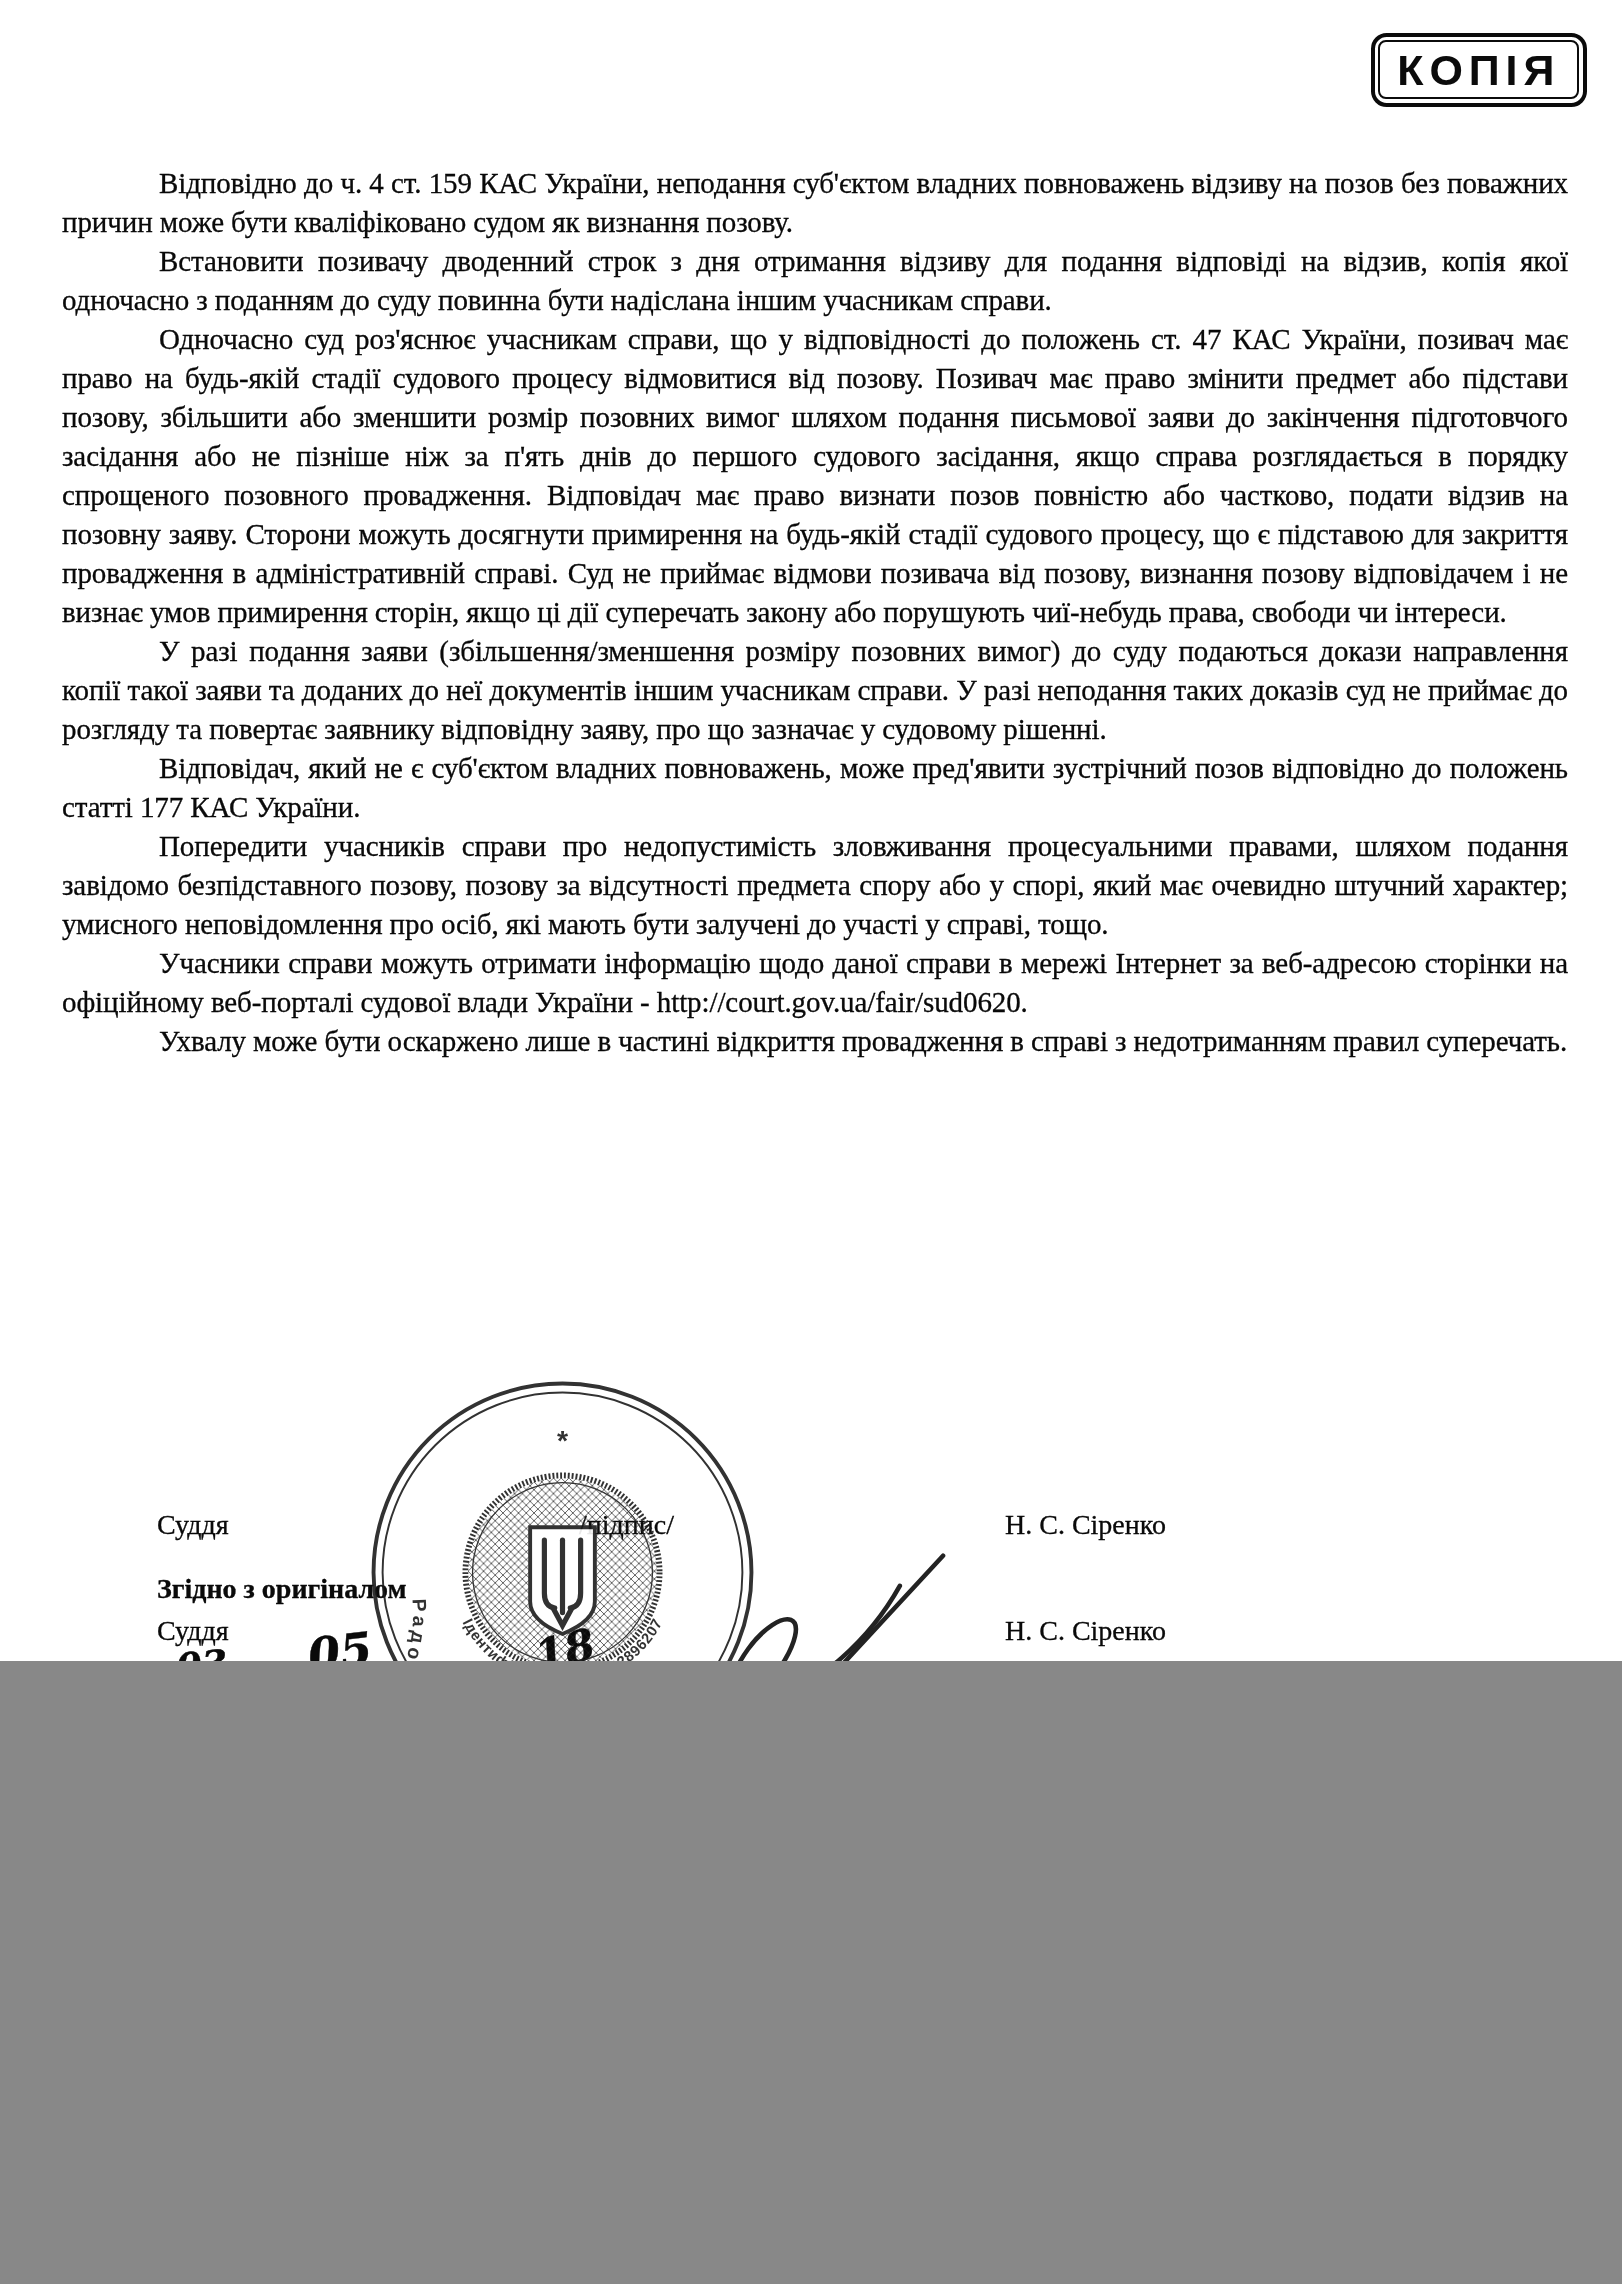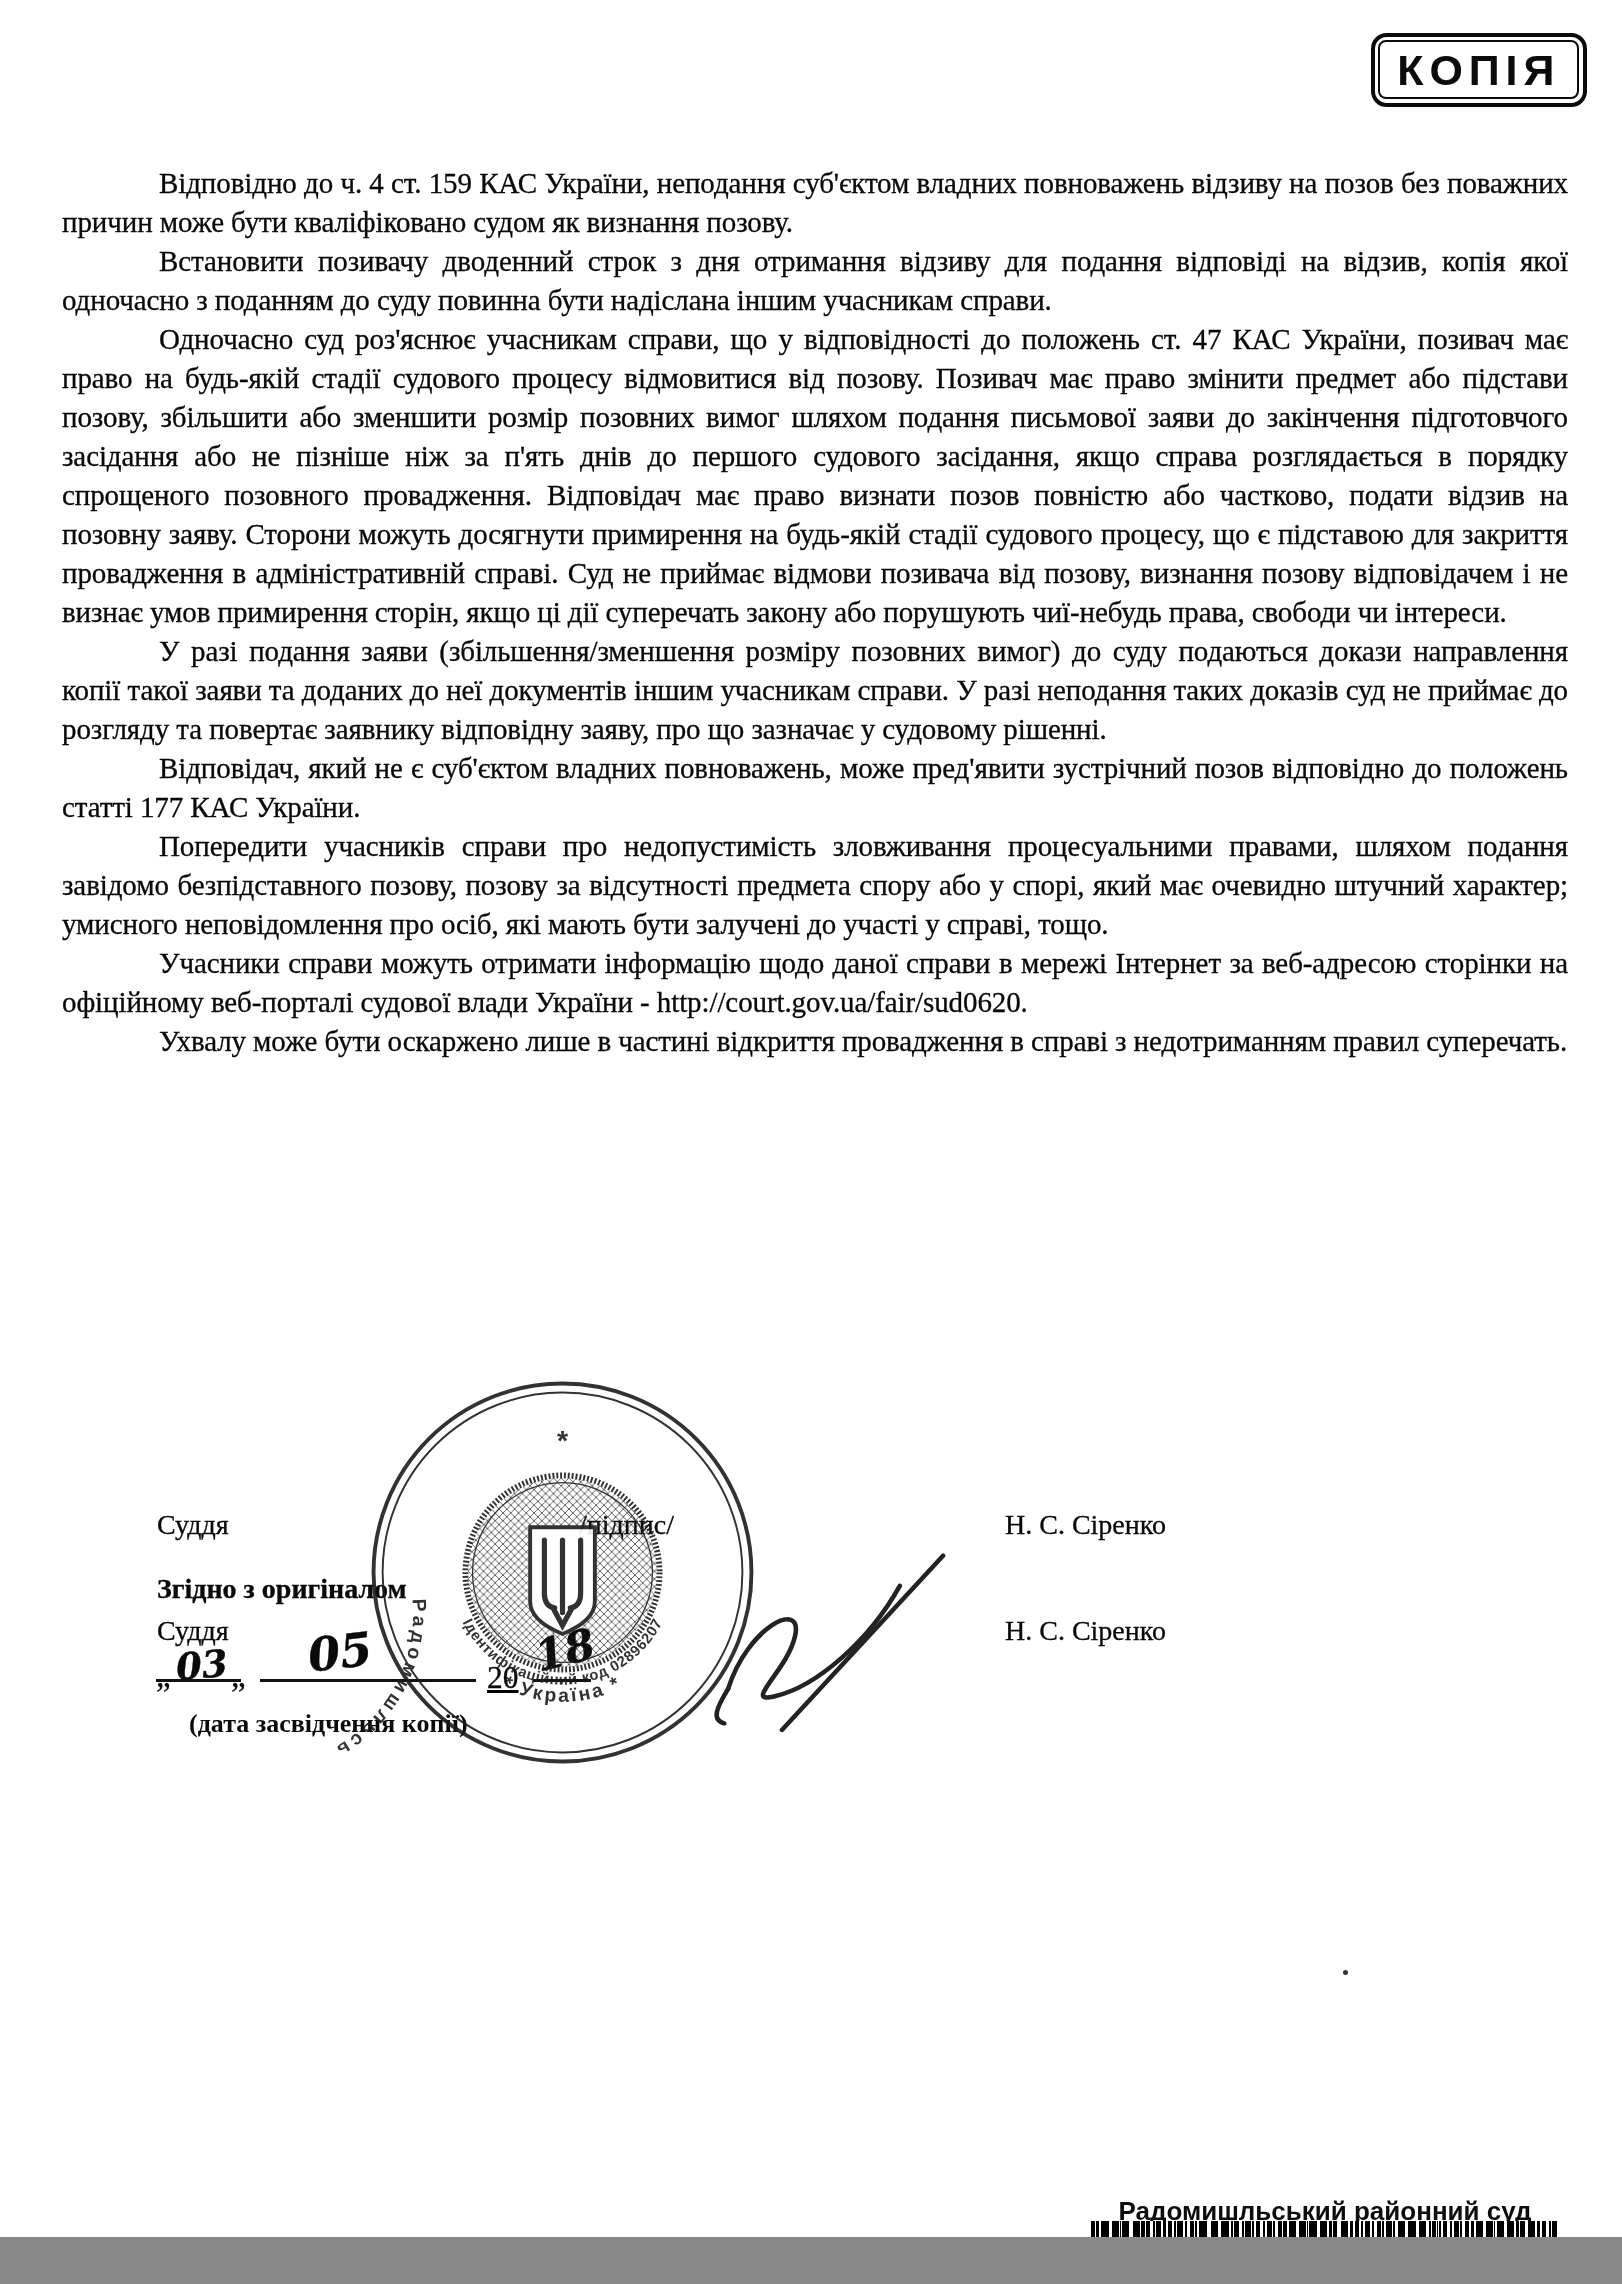--- a/index.html
+++ b/index.html
@@ -1,18 +1,18 @@
 <!DOCTYPE html>
 <html style="font-size:10.5px"><head>
 <meta charset="utf-8">
 <style>
   html,body{margin:0;padding:0;background:#888;}
   .page{
     position:relative;
-    width:1623px;height:2237px;
+    width:1623px;height:1661px;
     background:#ffffff;
     overflow:hidden;
     font-family:"Liberation Serif", serif;
     color:#0a0a0a;
   }
   
   .copy-stamp{
     position:absolute;left:1371px;top:33px;
     border:4.6px solid #0b0b0b;border-radius:15.7px;padding:3.3px;
   }

